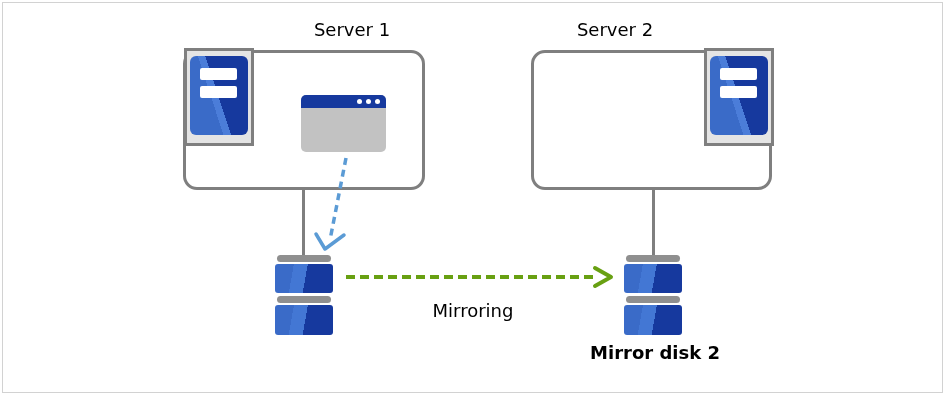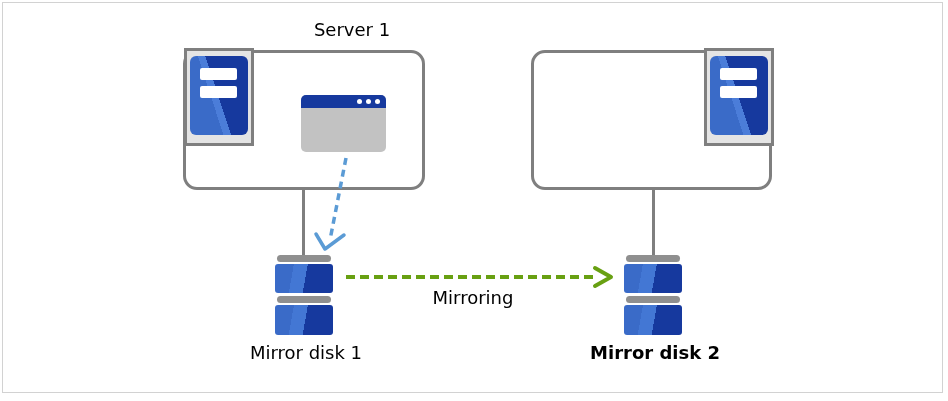--- a/index.html
+++ b/index.html
@@ -53,31 +53,32 @@
   .platter{
     position:absolute;left:0;right:0;border-radius:3px;
     background:linear-gradient(100deg,#3a6bc8 0 30%,#4377d4 30% 52%,#16399e 52%);
   }
   .pl1{top:9px;height:29px;} .pl2{top:50px;height:30px;}
   .server1-title{left:272px;top:19px;width:160px;}
   .server2-title{left:535px;top:19px;width:160px;}
   .app-title{left:243px;top:68px;width:200px;}
   .disk1-title{left:206px;top:342px;width:200px;}
   .disk2-title{left:555px;top:342px;width:200px;font-weight:bold;}
-  .mirroring-title{left:373px;top:287px;width:200px;}
+  .mirroring-title{left:373px;top:300px;width:200px;}
   .overlay{position:absolute;left:0;top:0;pointer-events:none;}
 </style>
 </head>
 <body>
 
 <div class="stage">
 
   <div class="frame"></div>
 
   <div class="label server1-title">Server 1</div>
+  <div class="label server2-title">Server 2</div>
 
   <div class="conn conn1"></div>
   <div class="conn conn2"></div>
 
   <div class="server-box box1"></div>
   <div class="server-box box2"></div>
 
   <div class="chip chip1">
     <div class="tower">
       <div class="tower-bar tb1"></div>
@@ -105,21 +106,20 @@
     <div class="disk-cap dc2"></div>
     <div class="platter pl2"></div>
   </div>
   <div class="disk disk2">
     <div class="disk-cap dc1"></div>
     <div class="platter pl1"></div>
     <div class="disk-cap dc2"></div>
     <div class="platter pl2"></div>
   </div>
 
-  <div class="label disk1-title">Mirror disk 1</div>
   <div class="label disk2-title">Mirror disk 2</div>
   <div class="label mirroring-title">Mirroring</div>
 
   <svg class="overlay" width="948" height="401" viewBox="0 0 948 401">
     <g stroke="#5b9bd5" stroke-width="3.5" fill="none">
       <line x1="346" y1="158" x2="330" y2="240" stroke-dasharray="7 5"></line>
       <polyline points="316,234 325,249 344,235" stroke-linecap="round" stroke-linejoin="round"></polyline>
     </g>
     <g stroke="#68a012" stroke-width="4" fill="none">
       <line x1="346" y1="277" x2="596" y2="277" stroke-dasharray="9 5"></line>

